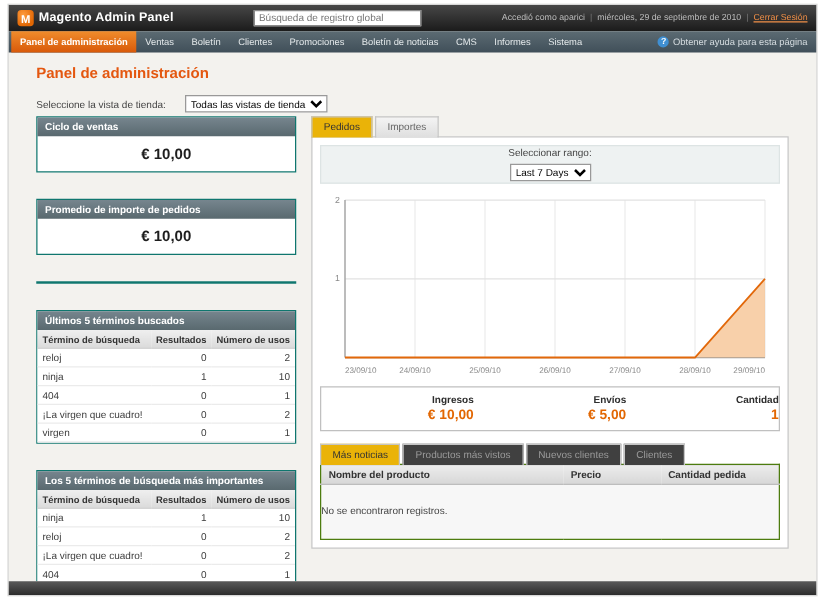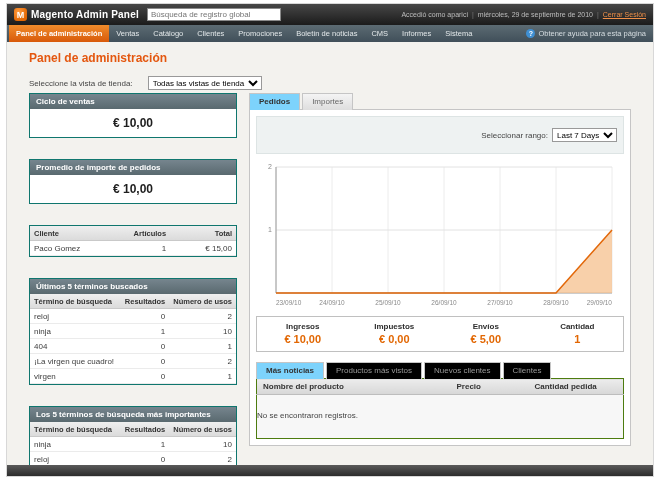--- a/index.html
+++ b/index.html
@@ -4,21 +4,21 @@
 <style>
   * { margin:0; padding:0; box-sizing:border-box; }
   html,body { width:660px; height:480px; background:#ffffff; font-family:"Liberation Sans", sans-serif; }
   .page { margin:3px 6px; height:474px; display:flex; flex-direction:column; background:#f3f2ee; border:1px solid #d8d8d8; }
 
   
   .topbar { height:21px; flex:none; background:linear-gradient(#474747,#1b1b1b); display:flex; align-items:center; padding:0 7px; gap:8px; }
   .brand { display:flex; align-items:center; gap:4px; }
   .logo { width:13px; height:13px; border-radius:3px; background:radial-gradient(circle at 35% 30%, #ff9c3f, #e26703 72%); color:#fff; font-size:9px; font-weight:bold; display:flex; align-items:center; justify-content:center; }
   .brand-text { color:#fff; font-size:10px; font-weight:bold; letter-spacing:.2px; white-space:nowrap; }
-  .search { flex:1; display:flex; }
+  .search { flex:1; display:flex; justify-content:center; }
   .search input { width:134px; height:13px; font-size:8px; border:1px solid #8a8a8a; padding:0 3px; background:#fff; color:#333; font-family:inherit; }
   .session { font-size:7px; color:#bdbdbd; display:flex; align-items:center; gap:4px; white-space:nowrap; }
   .session .sep { color:#777; }
   .logout { color:#f19048; text-decoration:underline; cursor:pointer; }
 
   
   .mainnav { height:17px; flex:none; background:linear-gradient(#5c6b73,#404f59); display:flex; align-items:stretch; padding:0 2px; }
   .nav-item { display:flex; align-items:center; padding:0 7px; font-size:7.5px; color:#e3e8ea; cursor:pointer; white-space:nowrap; }
   .nav-item.active { background:linear-gradient(#f08c2c,#d85909); color:#fff; font-weight:bold; }
   .nav-help { margin-left:auto; display:flex; align-items:center; gap:3px; padding-right:5px; font-size:7.5px; color:#d6dde1; cursor:pointer; white-space:nowrap; }
@@ -40,29 +40,29 @@
   .mini-table th { background:linear-gradient(#efefef,#dbdbdb); border-bottom:1px solid #c9c9c9; color:#333; text-align:left; font-weight:bold; padding:2.5px 4px; font-size:7.5px; white-space:nowrap; }
   .mini-table td { padding:2.5px 4px; border-bottom:1px solid #ebebeb; color:#3c3c3c; background:#fff; }
   .mini-table th:nth-child(2), .mini-table td:nth-child(2) { width:22%; }
   .mini-table th:nth-child(3), .mini-table td:nth-child(3) { width:32%; }
   .mini-table .num { text-align:right; }
 
   
   .col-right { flex:1; min-width:0; }
   .tabs { display:flex; gap:2px; position:relative; z-index:2; }
   .tab { font-size:8px; padding:3px 9px 4px; border:1px solid #c5c5c5; border-bottom:none; background:linear-gradient(#f4f4f4,#dedede); color:#666; cursor:pointer; margin-bottom:-1px; white-space:nowrap; }
-  .tab.active { background:#7dd3fc; color:#333; font-weight:bold; }
-  .tab.disabled { color:#9a9a9a; background:#000000; }
+  .tab.active { background:#eab308; color:#333; font-weight:normal; }
+  .tab.disabled { color:#9a9a9a; background:#404040; }
   .tabs.bottom { margin-top:4px; }
   .panel { border:1px solid #c5c5c5; background:#fff; padding:6px; position:relative; z-index:1; }
-  .range-bar { background:#eef2f2; border:1px solid #dde4e4; display:flex; justify-content:flex-end; align-items:center; gap:4px; font-size:8px; color:#444; padding:11px 6px; }
+  .range-bar { background:#eef2f2; border:1px solid #dde4e4; display:flex; justify-content:flex-end; align-items:center; gap:4px; font-size:8px; color:#444; padding:1px 6px;flex-direction:column; }
   .chart-wrap { padding:5px 2px 0; }
   #chart { display:block; width:100%; }
   .stats-row { display:flex; border:1px solid #c0c0c0; background:#fff; margin:7px 0 10px; padding:5px 0 6px; }
-  .stat { flex:1; text-align:center; }
+  .stat { flex:1; text-align:right; }
   .stat-label { font-size:8px; font-weight:bold; color:#2e2e2e; }
   .stat-value { font-size:11px; font-weight:bold; color:var(--accent-orange,#e26703); margin-top:2px; }
   .grid-table { width:100%; border-collapse:collapse; font-size:8px; border:1px solid #4d7c0f; }
   .grid-table th { background:linear-gradient(#ececec,#d7d7d7); border-bottom:1px solid #bdbdbd; padding:3px 6px; text-align:left; font-weight:bold; color:#333; white-space:nowrap; }
   .grid-table th:nth-child(2) { width:78px; }
   .grid-table th:nth-child(3) { width:95px; }
   .grid-table .empty { padding:16px 0 18px; background:#f7f7f7; color:#444; }
 
   .footer { height:11px; flex:none; background:linear-gradient(#5a5a5a,#2c2c2c); }
 </style>
@@ -84,21 +84,21 @@
       <span class="sep">|</span>
       <span>miércoles, 29 de septiembre de 2010</span>
       <span class="sep">|</span>
       <a class="logout">Cerrar Sesión</a>
     </div>
   </header>
 
   <nav class="mainnav">
     <a class="nav-item active">Panel de administración</a>
     <a class="nav-item">Ventas</a>
-    <a class="nav-item">Catálogo</a>
+    <a class="nav-item">Boletín</a>
     <a class="nav-item">Clientes</a>
     <a class="nav-item">Promociones</a>
     <a class="nav-item">Boletín de noticias</a>
     <a class="nav-item">CMS</a>
     <a class="nav-item">Informes</a>
     <a class="nav-item">Sistema</a>
     <div class="nav-help">
       <span class="help-icon">?</span>
       <span>Obtener ayuda para esta página</span>
     </div>
@@ -122,36 +122,20 @@
           <h3 class="box-header">Ciclo de ventas</h3>
           <div class="box-value">€ 10,00</div>
         </section>
 
         <section class="box">
           <h3 class="box-header">Promedio de importe de pedidos</h3>
           <div class="box-value">€ 10,00</div>
         </section>
 
         <section class="box">
-          <table class="mini-table">
-            <thead>
-                <tr>
-                  <th>Cliente</th>
-                  <th class="num">Artículos</th>
-                  <th class="num">Total</th>
-                </tr>
-              </thead>
-            <tbody>
-                <tr>
-                  <td>Paco Gomez</td>
-                  <td class="num">1</td>
-                  <td class="num">€ 15,00</td>
-                </tr>
-              </tbody>
-          </table>
         </section>
 
         <section class="box">
           <h3 class="box-header">Últimos 5 términos buscados</h3>
           <table class="mini-table">
             <thead>
                 <tr>
                   <th>Término de búsqueda</th>
                   <th class="num">Resultados</th>
                   <th class="num">Número de usos</th>
@@ -266,24 +250,20 @@
                 <text x="354" y="146" text-anchor="end" font-size="6.5" fill="#8a8a8a">29/09/10</text>
               </svg>
           </div>
 
           <div class="stats-row">
             <div class="stat">
               <div class="stat-label">Ingresos</div>
               <div class="stat-value">€ 10,00</div>
             </div>
             <div class="stat">
-              <div class="stat-label">Impuestos</div>
-              <div class="stat-value">€ 0,00</div>
-            </div>
-            <div class="stat">
               <div class="stat-label">Envíos</div>
               <div class="stat-value">€ 5,00</div>
             </div>
             <div class="stat">
               <div class="stat-label">Cantidad</div>
               <div class="stat-value">1</div>
             </div>
           </div>
 
           <div class="tabs bottom">

